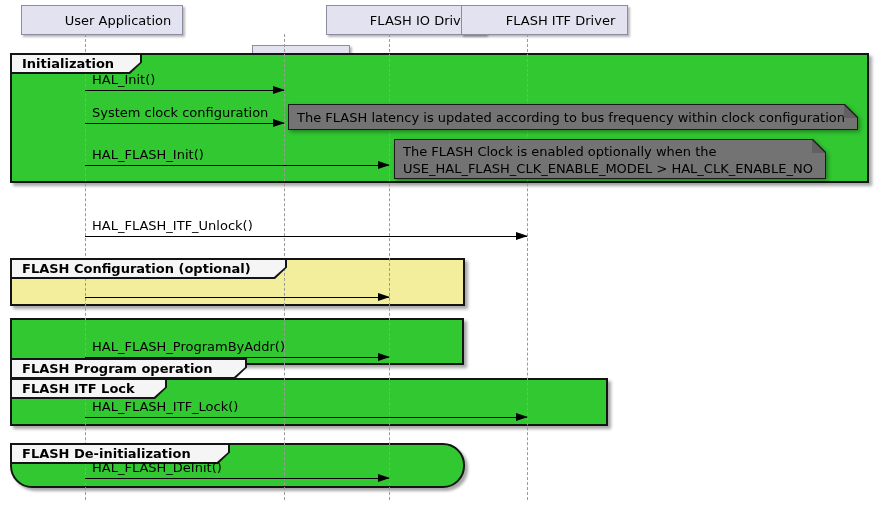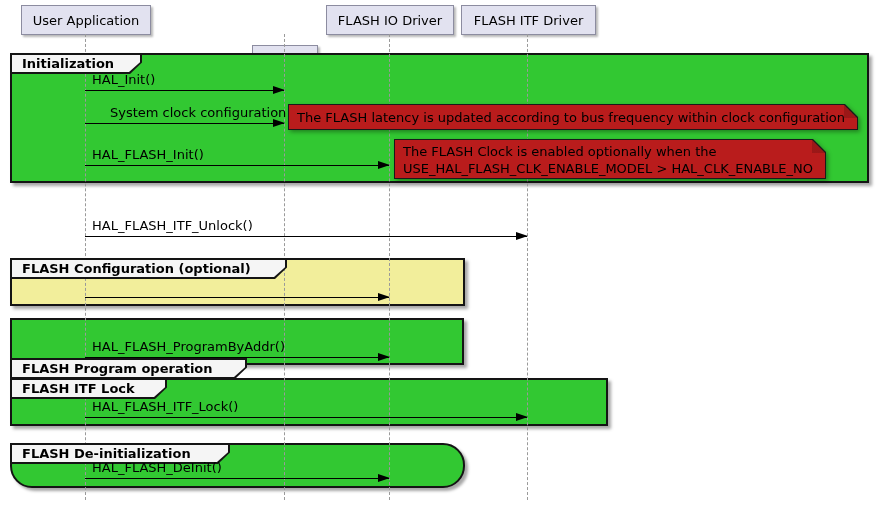--- a/index.html
+++ b/index.html
@@ -8,21 +8,21 @@
     font-family:"DejaVu Sans","Liberation Sans",sans-serif; color:#000;
     overflow:hidden;
   }
 
   
   .participant {
     position:absolute; top:5px; height:28px;
     background:#E2E2F0; border:1px solid #8C8CA0;
     box-shadow:2px 2px 2px rgba(0,0,0,0.28);
     display:flex; align-items:center; justify-content:center;
-    font-size:13px; white-space:nowrap;
+    font-size:13px; white-space:nowrap;padding-left:32px;
   }
   #p-ua  { left:21px;  width:128px; }
   #p-sys { left:252px; width:64px;margin-top:40px;  }
   #p-io  { left:326px; width:126px; }
   #p-itf { left:461px; width:133px; }
 
   
   .lifeline {
     position:absolute; top:34px; height:466px; width:0;
     border-left:1px dashed #9A9A9A; z-index:2;
@@ -65,21 +65,21 @@
   #g3 .group-tab { width:277px; }
   #g4 .group-tab { width:237px;margin-top:40px; }
   #g5 .group-tab { width:157px; }
   #g6 .group-tab { width:220px; }
 
   
   .msg-label {
     position:absolute; left:92px; font-size:13px; white-space:nowrap; z-index:6;
   }
   #m1-label { top:72px;  }
-  #m2-label { top:105px;margin-left:18px; }
+  #m2-label { top:105px; }
   #m3-label { top:147px; }
   #m4-label { top:218px; }
   #m5-label { top:279px; }
   #m6-label { top:339px; }
   #m7-label { top:399px; }
   #m8-label { top:460px; }
 
   .msg-arrow {
     position:absolute; left:85px; height:0;
     border-top:1.4px solid #000; z-index:6;
@@ -101,21 +101,21 @@
   }
 
   
   .note { position:absolute; z-index:7; filter:drop-shadow(2px 2px 2px rgba(0,0,0,0.35)); }
   .note-outer {
     position:absolute; inset:0; background:#1a1a1a;
     clip-path:polygon(0 0,calc(100% - 13px) 0,100% 13px,100% 100%,0 100%);
   }
   .note-inner {
     position:absolute; left:1px; top:1px; right:1px; bottom:1px;
-    background:#b91c1c;
+    background:#737373;
     clip-path:polygon(0 0,calc(100% - 13px) 0,100% 13px,100% 100%,0 100%);
     font-size:13px; line-height:17px; padding:3px 8px; box-sizing:border-box;
     white-space:nowrap;
   }
   .note-fold {
     position:absolute; top:0; right:0; width:13px; height:13px;
     background:linear-gradient(to bottom left, transparent 50%, rgba(0,0,0,0.16) 50%);
   }
   #n1 { left:288px; top:104px; width:570px; height:26px; }
   #n2 { left:394px; top:139px; width:432px; height:40px; }

